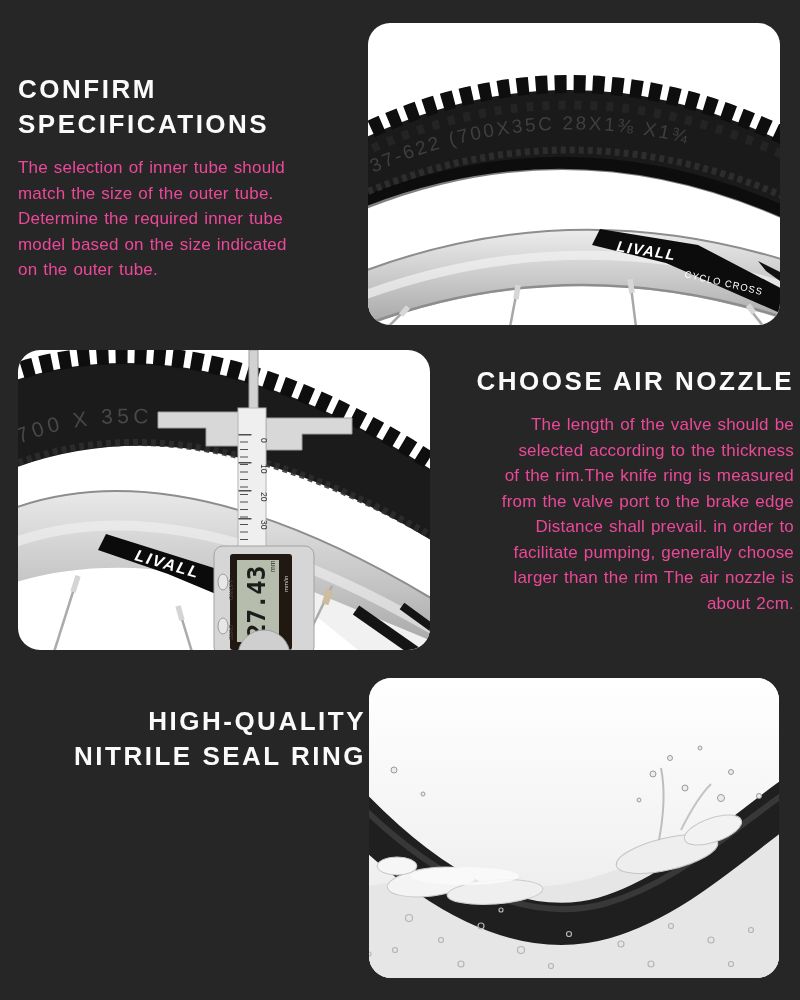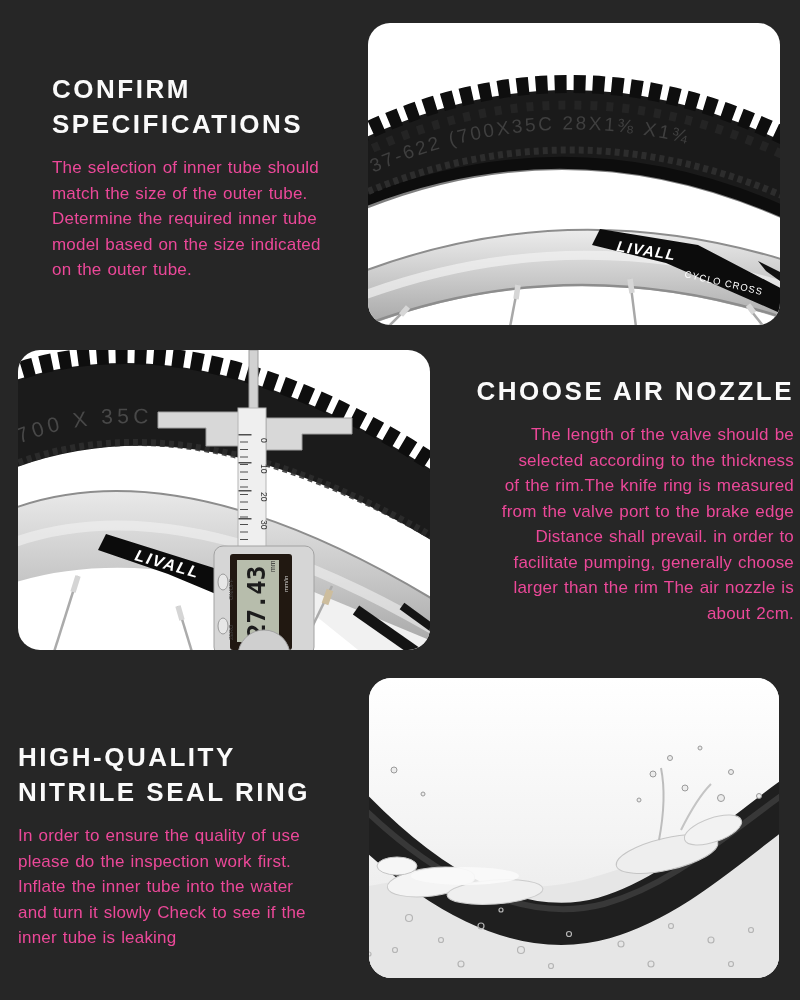--- a/index.html
+++ b/index.html
@@ -10,23 +10,23 @@
   }
   .txt{position:absolute;color:#f2f2f2;}
   .txt h2{
     margin:0;font-size:26px;line-height:35px;font-weight:bold;
     letter-spacing:2.5px;color:#fafafa;white-space:pre-line;
   }
   .txt p{
     margin:13px 0 0 0;font-size:17px;line-height:25.5px;
     letter-spacing:.2px;word-spacing:1px;color:#ec4899;white-space:pre-line;
   }
-  .txt1{left:18px;top:72px;width:342px;margin-left:34px;}
-  .txt2{left:446px;top:374px;width:348px;text-align:right;}
-  .txt3{left:18px;top:740px;width:348px;}
+  .txt1{left:18px;top:72px;width:342px;}
+  .txt2{left:446px;top:364px;width:348px;text-align:right;}
+  .txt3{left:18px;top:704px;width:348px;text-align:right;}
   .card{
     position:absolute;background:#ffffff;border-radius:22px;overflow:hidden;
   }
   .card svg{display:block;width:100%;height:100%;}
   .card1{left:368px;top:23px;width:412px;height:302px;}
   .card2{left:18px;top:350px;width:412px;height:300px;}
   .card3{left:369px;top:678px;width:410px;height:300px;}
   svg text{font-family:"Liberation Sans",sans-serif;}
   svg text.lcd{font-family:"DejaVu Sans Mono",monospace;}
 </style>
@@ -180,25 +180,20 @@
 from the valve port to the brake edge
 Distance shall prevail. in order to
 facilitate pumping, generally choose
 larger than the rim The air nozzle is
 about 2cm.</p>
   </div>
 
   <div class="txt txt3">
     <h2>HIGH-QUALITY
 NITRILE SEAL RING</h2>
-    <p>In order to ensure the quality of use
-please do the inspection work first.
-Inflate the inner tube into the water
-and turn it slowly Check to see if the
-inner tube is leaking</p>
   </div>
 
   <div class="card card3">
     <svg viewBox="0 0 410 300" aria-hidden="true">
       <defs>
         <linearGradient id="waterg" x1="0" y1="0" x2="0" y2="1">
           <stop offset="0" stop-color="#ffffff"></stop>
           <stop offset="0.55" stop-color="#f3f3f3"></stop>
           <stop offset="1" stop-color="#e4e4e4"></stop>
         </linearGradient>

